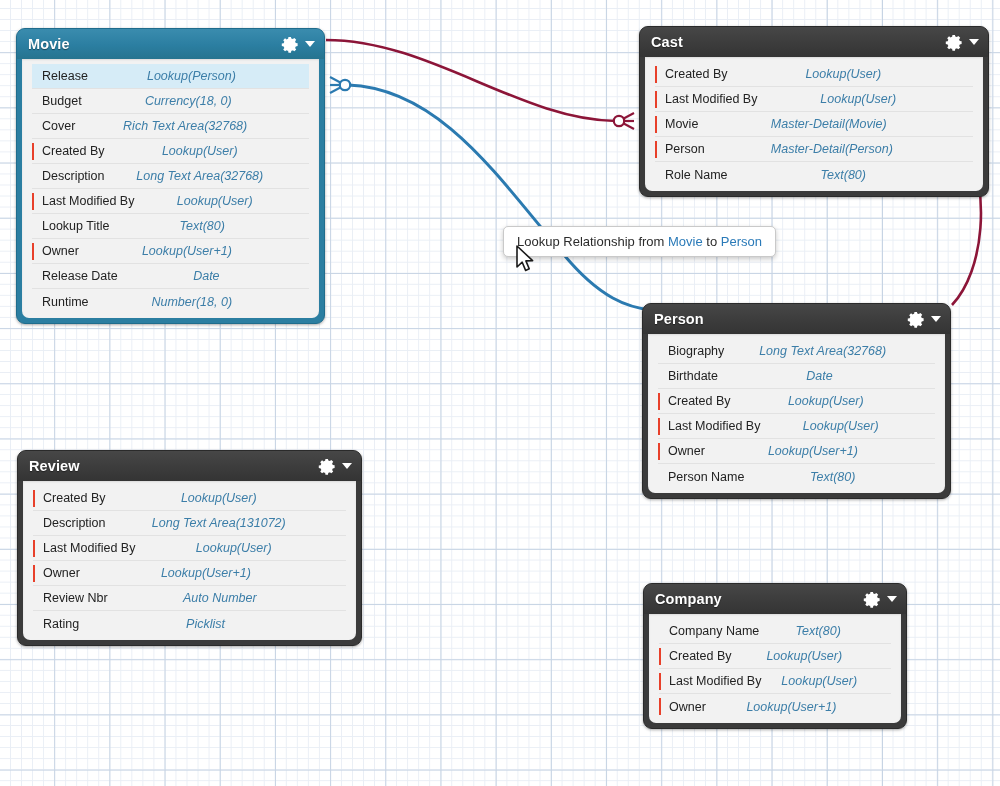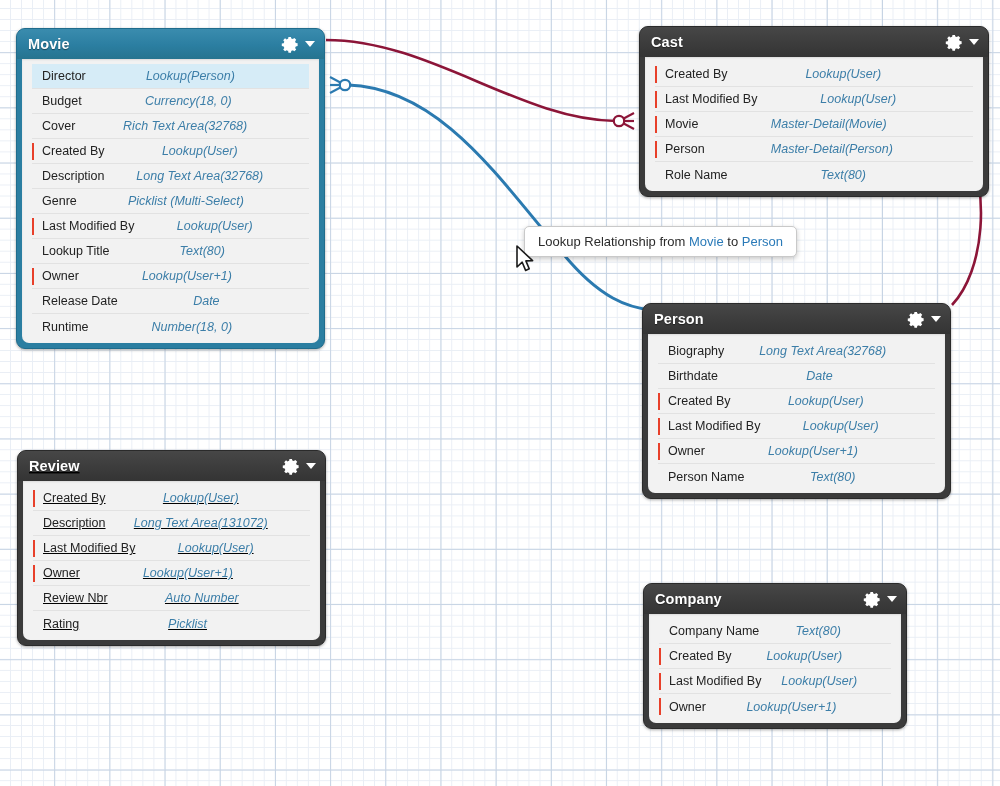--- a/index.html
+++ b/index.html
@@ -114,21 +114,20 @@
     position: absolute;
     left: 503px; top: 226px;
     background: #ffffff;
     border: 1px solid #c9c9c9;
     border-radius: 5px;
     box-shadow: 0 2px 5px rgba(0,0,0,.22);
     padding: 7px 13px;
     font-size: 13px;
     color: #2b2b2b;
     white-space: nowrap;
-    margin-left: 21px;
   }
   #tooltip .hl { color: #2a7ab8; }
   #cursor { position: absolute; left: 515px; top: 245px; pointer-events: none; }
 </style>
 </head>
 <body>
 
 <div id="canvas">
 
   <svg id="links" viewBox="0 0 1000 786" xmlns="http://www.w3.org/2000/svg">
@@ -165,45 +164,41 @@
           <div class="hdr-right">
             <svg class="gear" width="19" height="19" viewBox="0 0 24 24" xmlns="http://www.w3.org/2000/svg">
               <path fill="#ffffff" d="M12 8.2a3.8 3.8 0 100 7.6 3.8 3.8 0 000-7.6zm0 5.9a2.1 2.1 0 110-4.2 2.1 2.1 0 010 4.2z"></path>
               <path fill="#ffffff" d="M21 13.6v-3.2l-2.4-.4a6.9 6.9 0 00-.8-1.9l1.4-2-2.3-2.3-2 1.4a6.9 6.9 0 00-1.9-.8L12.6 2.4H9.4L9 4.8a6.9 6.9 0 00-1.9.8l-2-1.4L2.8 6.5l1.4 2a6.9 6.9 0 00-.8 1.9l-2.4.4v3.2l2.4.4c.2.7.4 1.3.8 1.9l-1.4 2 2.3 2.3 2-1.4c.6.4 1.2.6 1.9.8l.4 2.4h3.2l.4-2.4c.7-.2 1.3-.4 1.9-.8l2 1.4 2.3-2.3-1.4-2c.4-.6.6-1.2.8-1.9l2.4-.4z"></path>
             </svg>
             <span class="caret"></span>
           </div>
         </div>
         <div class="ent-body">
           <div class="field-row selected">
-            <span class="f-name">Director</span>
+            <span class="f-name">Release</span>
             <span class="f-type">Lookup(Person)</span>
           </div>
           <div class="field-row">
             <span class="f-name">Budget</span>
             <span class="f-type">Currency(18, 0)</span>
           </div>
           <div class="field-row">
             <span class="f-name">Cover</span>
             <span class="f-type">Rich Text Area(32768)</span>
           </div>
           <div class="field-row">
             <span class="req-mark"></span>
             <span class="f-name">Created By</span>
             <span class="f-type">Lookup(User)</span>
           </div>
           <div class="field-row">
             <span class="f-name">Description</span>
             <span class="f-type">Long Text Area(32768)</span>
           </div>
           <div class="field-row">
-            <span class="f-name">Genre</span>
-            <span class="f-type">Picklist (Multi-Select)</span>
-          </div>
-          <div class="field-row">
             <span class="req-mark"></span>
             <span class="f-name">Last Modified By</span>
             <span class="f-type">Lookup(User)</span>
           </div>
           <div class="field-row">
             <span class="f-name">Lookup Title</span>
             <span class="f-type">Text(80)</span>
           </div>
           <div class="field-row">
             <span class="req-mark"></span>
@@ -292,21 +287,21 @@
             <span class="req-mark"></span>
             <span class="f-name">Owner</span>
             <span class="f-type">Lookup(User+1)</span>
           </div>
           <div class="field-row">
             <span class="f-name">Person Name</span>
             <span class="f-type">Text(80)</span>
           </div>
         </div>
       </div>
-      <div class="entity unsel" style="left: 17px; top: 450px; width: 309px; text-decoration: underline;">
+      <div class="entity unsel" style="left: 17px; top: 450px; width: 345px;">
         <div class="ent-header">
           <div class="ent-title">Review</div>
           <div class="hdr-right">
             <svg class="gear" width="19" height="19" viewBox="0 0 24 24" xmlns="http://www.w3.org/2000/svg">
               <path fill="#ffffff" d="M12 8.2a3.8 3.8 0 100 7.6 3.8 3.8 0 000-7.6zm0 5.9a2.1 2.1 0 110-4.2 2.1 2.1 0 010 4.2z"></path>
               <path fill="#ffffff" d="M21 13.6v-3.2l-2.4-.4a6.9 6.9 0 00-.8-1.9l1.4-2-2.3-2.3-2 1.4a6.9 6.9 0 00-1.9-.8L12.6 2.4H9.4L9 4.8a6.9 6.9 0 00-1.9.8l-2-1.4L2.8 6.5l1.4 2a6.9 6.9 0 00-.8 1.9l-2.4.4v3.2l2.4.4c.2.7.4 1.3.8 1.9l-1.4 2 2.3 2.3 2-1.4c.6.4 1.2.6 1.9.8l.4 2.4h3.2l.4-2.4c.7-.2 1.3-.4 1.9-.8l2 1.4 2.3-2.3-1.4-2c.4-.6.6-1.2.8-1.9l2.4-.4z"></path>
             </svg>
             <span class="caret"></span>
           </div>
         </div>

